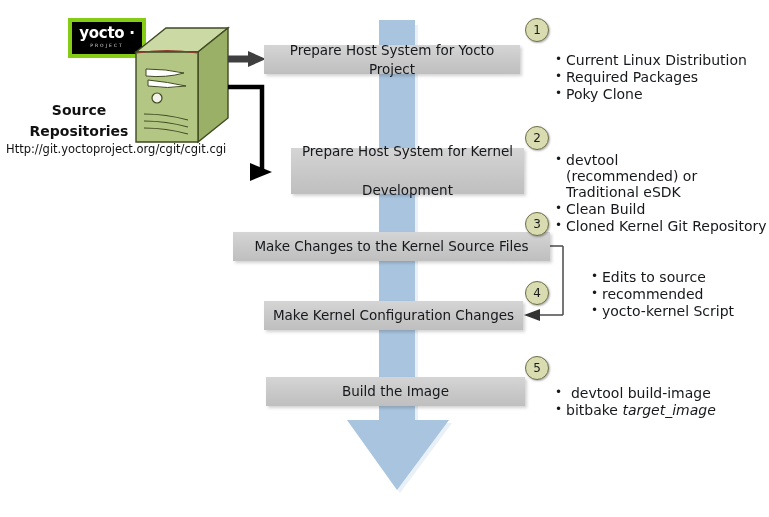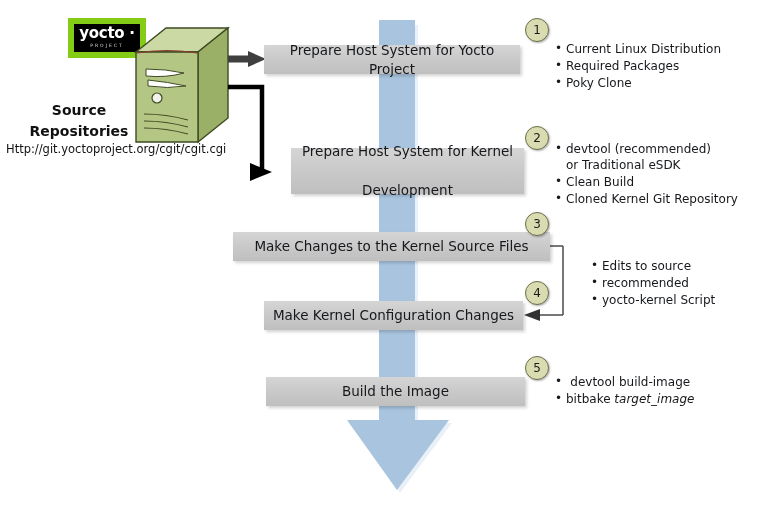--- a/index.html
+++ b/index.html
@@ -28,21 +28,21 @@
   }
 
   
   .yocto-logo {
     position: absolute;
     left: 68px;
     top: 18px;
     width: 78px;
     height: 40px;
     background: #000000;
-    border: 6px solid #84cc16;
+    border: 4px solid #84cc16;
     box-sizing: border-box;
     display: flex;
     flex-direction: column;
     align-items: center;
     justify-content: center;
   }
   .yocto-logo .yl-main {
     color: #ffffff;
     font-size: 15px;
     font-weight: bold;
@@ -116,23 +116,24 @@
     align-items: center;
     justify-content: center;
     font-size: 12px;
     color: #1a1a1a;
     box-shadow: 1px 1px 2px rgba(0,0,0,0.3);
   }
 
   
   .notes {
     position: absolute;
-    font-size: 12px;
+    font-size: 14px;
     color: #16181c;
     line-height: 16px;
+    margin-top: 11px;
   }
   .notes ul {
     margin: 0;
     padding: 0 0 0 14px;
     list-style: none;
   }
   .notes li {
     position: relative;
     padding-left: 0;
     margin: 0 0 1px 0;

